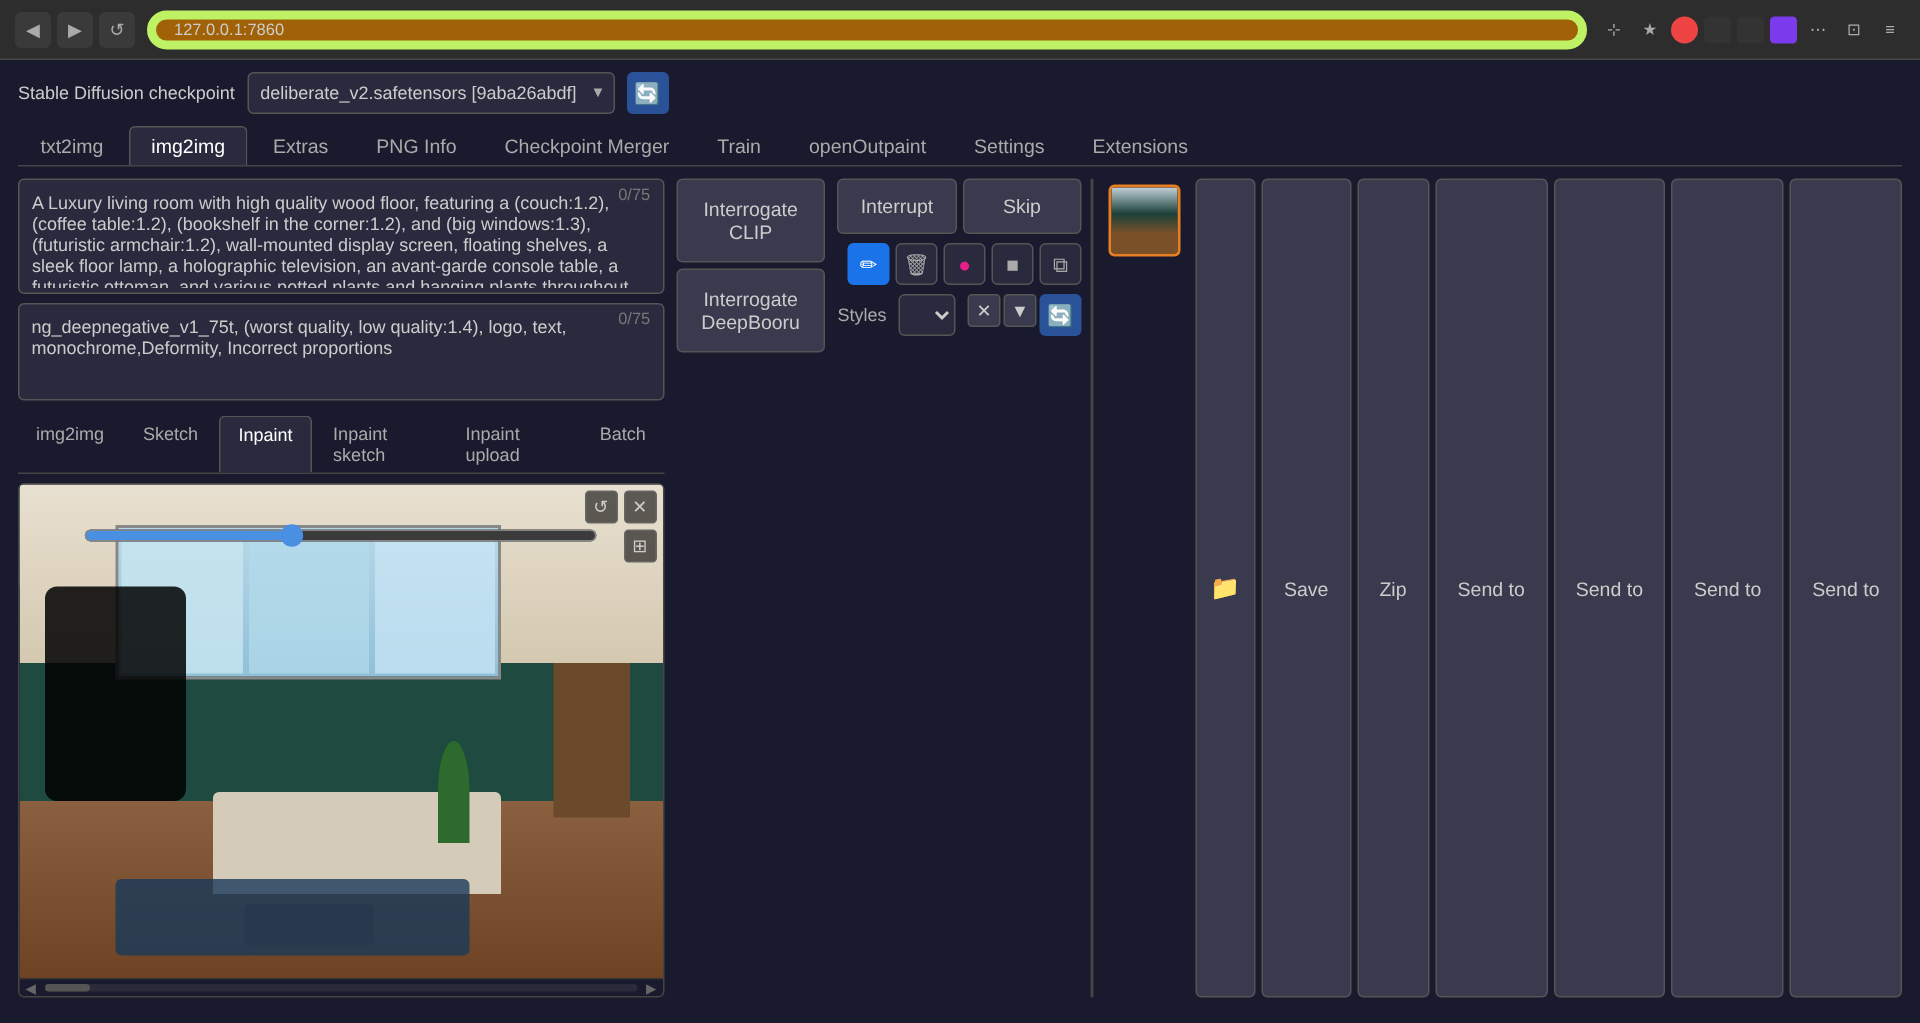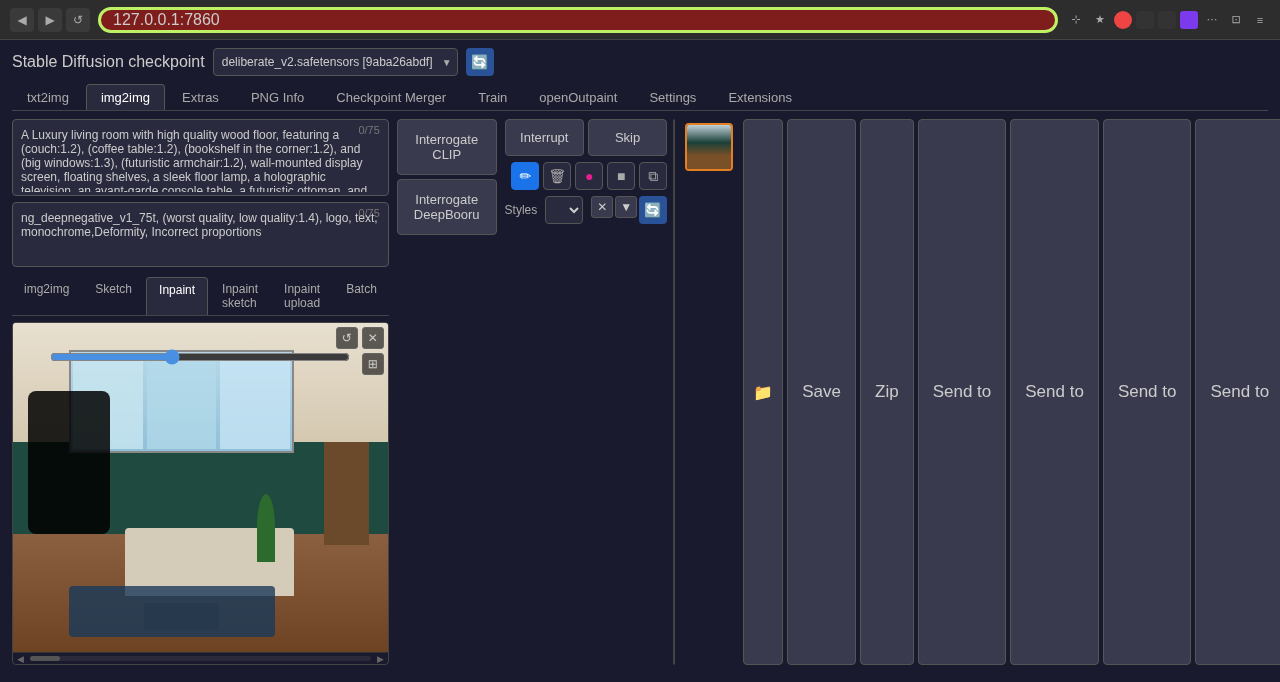--- a/index.html
+++ b/index.html
@@ -34,26 +34,26 @@
       border: none;
       border-radius: 4px;
       color: #aaa;
       cursor: pointer;
       display: flex; align-items: center; justify-content: center;
       font-size: 12px;
     }
     .url-bar {
       flex: 1;
       height: 26px;
-      background: #7f1d1d;
-      border: 3px solid #bef264;
+      background: #a16207;
+      border: 6px solid #bef264;
       border-radius: 13px;
       padding: 0 12px;
       color: #ccc;
-      font-size: 16px;
+      font-size: 11px;
       display: flex;
       align-items: center;
     }
     .browser-actions {
       display: flex;
       gap: 4px;
       align-items: center;
     }
     .browser-icon {
       width: 20px; height: 20px;
@@ -73,21 +73,21 @@
     }
 
     
     .sd-header {
       display: flex;
       align-items: center;
       gap: 8px;
       margin-bottom: 8px;
     }
     .sd-title {
-      font-size: 16px;
+      font-size: 12px;
       color: #ccc;
     }
     .checkpoint-select {
       background: #2a2a3e;
       border: 1px solid #555;
       border-radius: 4px;
       color: #ccc;
       padding: 4px 24px 4px 8px;
       font-size: 12px;
       height: 28px;
@@ -422,21 +422,21 @@
       gap: 4px;
       justify-content: center;
     }
     .action-btn {
       padding: 6px 14px;
       background: #3a3a4e;
       border: 1px solid #555;
       border-radius: 4px;
       color: #ccc;
       cursor: pointer;
-      font-size: 17px;
+      font-size: 13px;
       white-space: nowrap;
     }
     .folder-btn {
       width: 40px;
       display: flex; align-items: center; justify-content: center;
       font-size: 16px;
     }
 
     
     .fake-room-bg {

